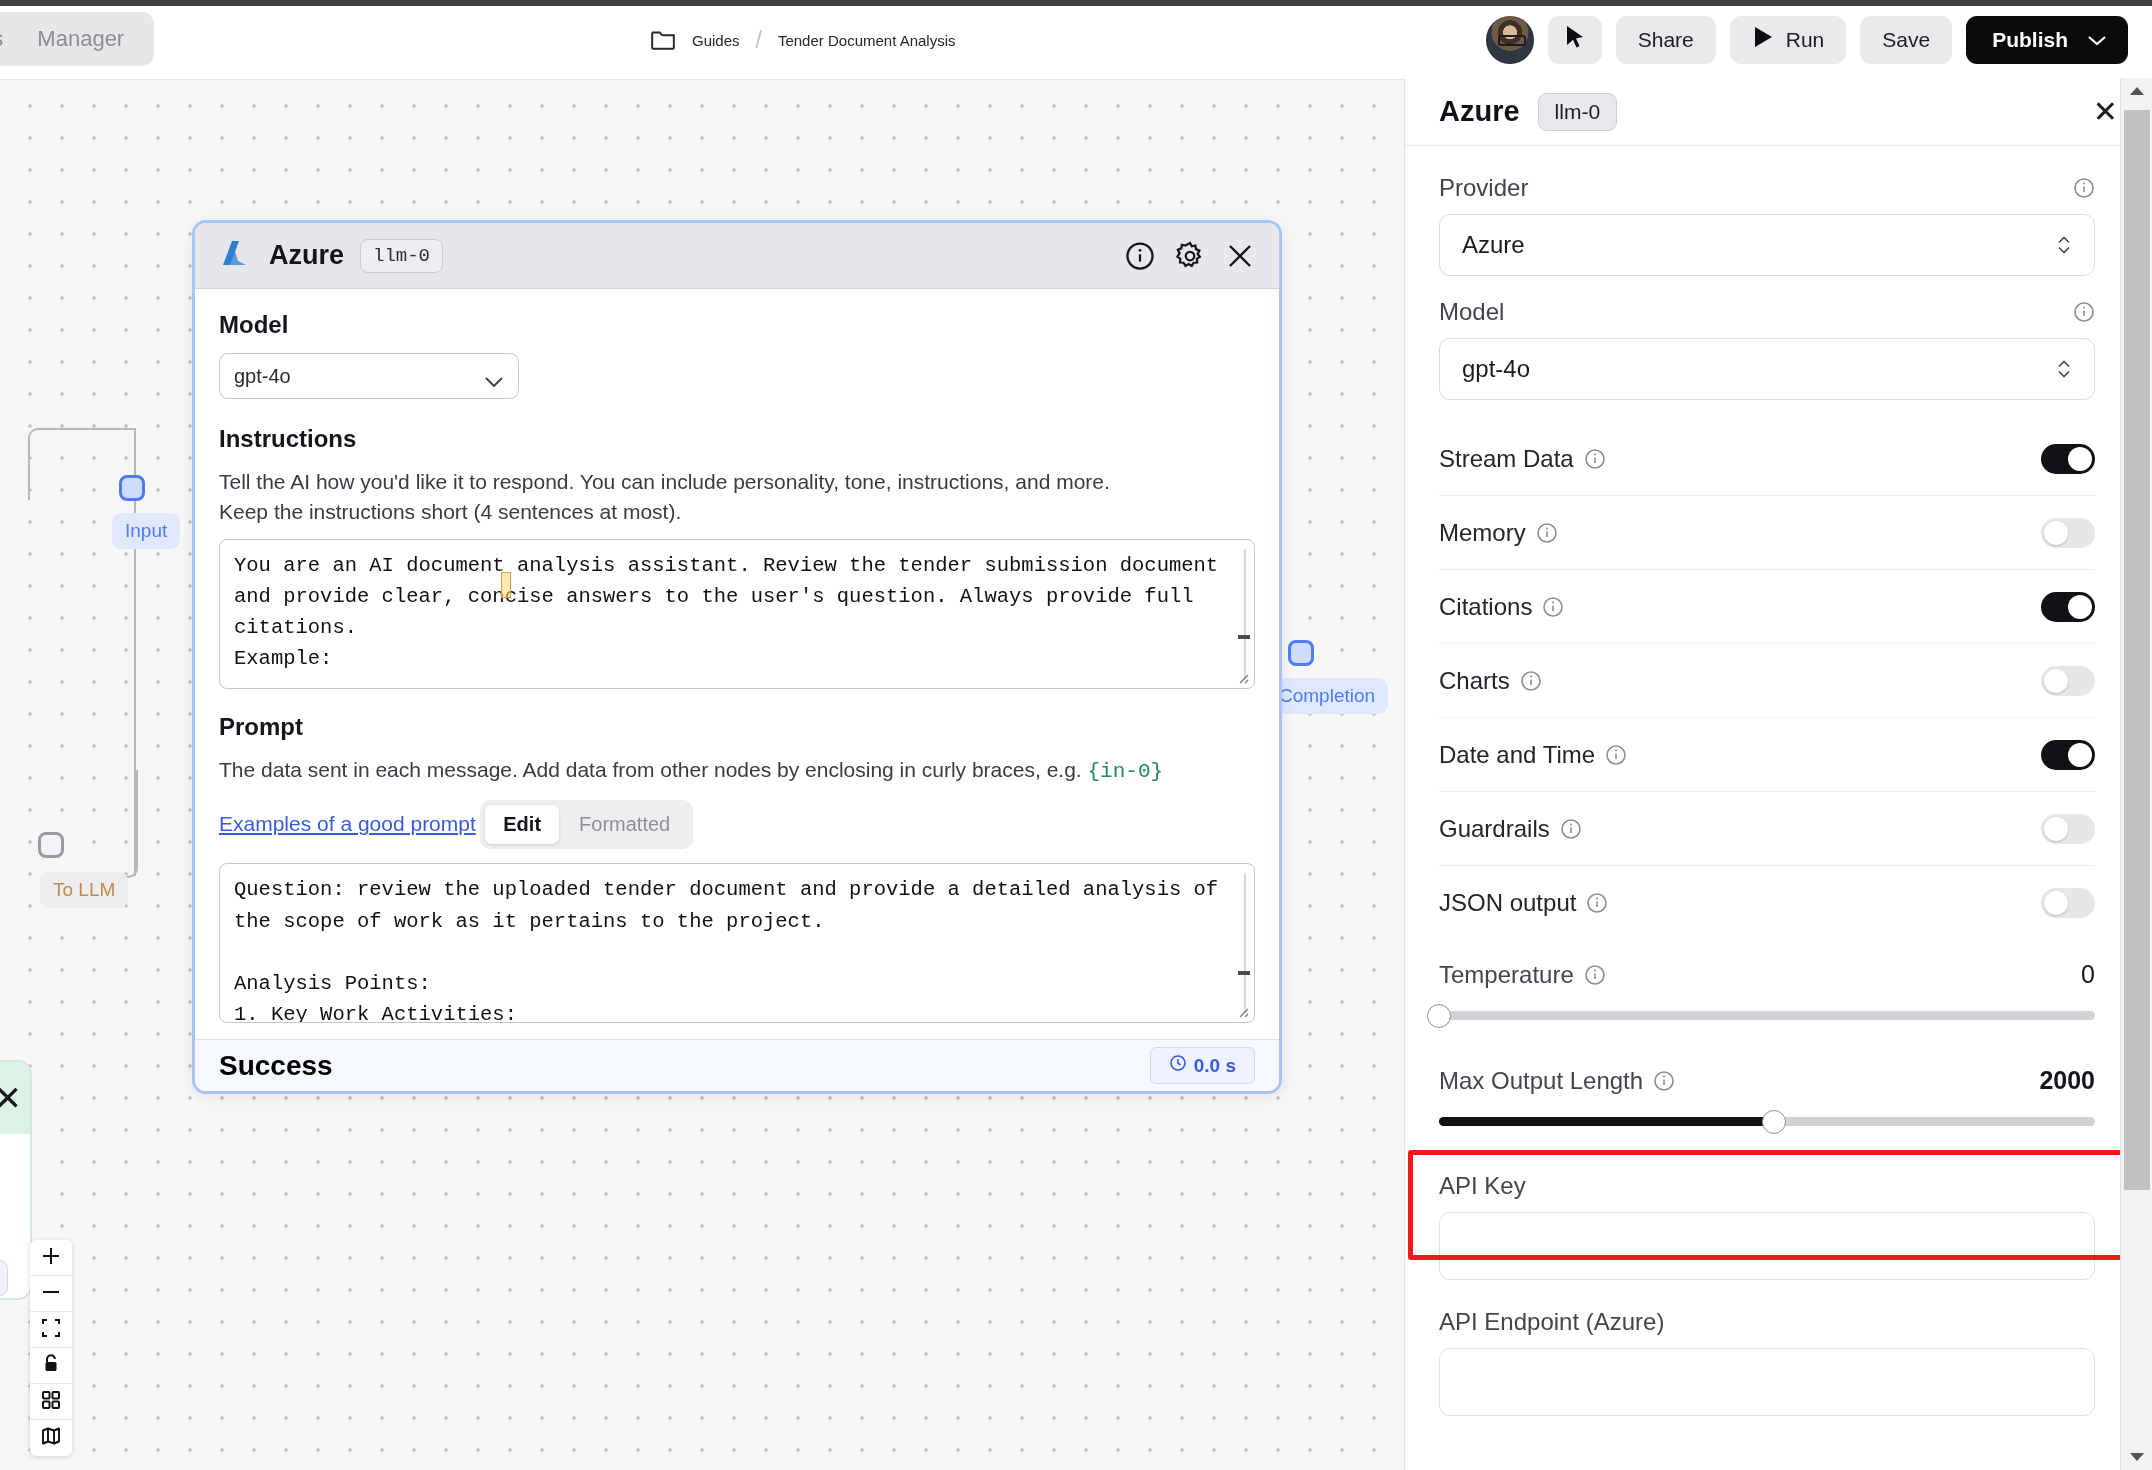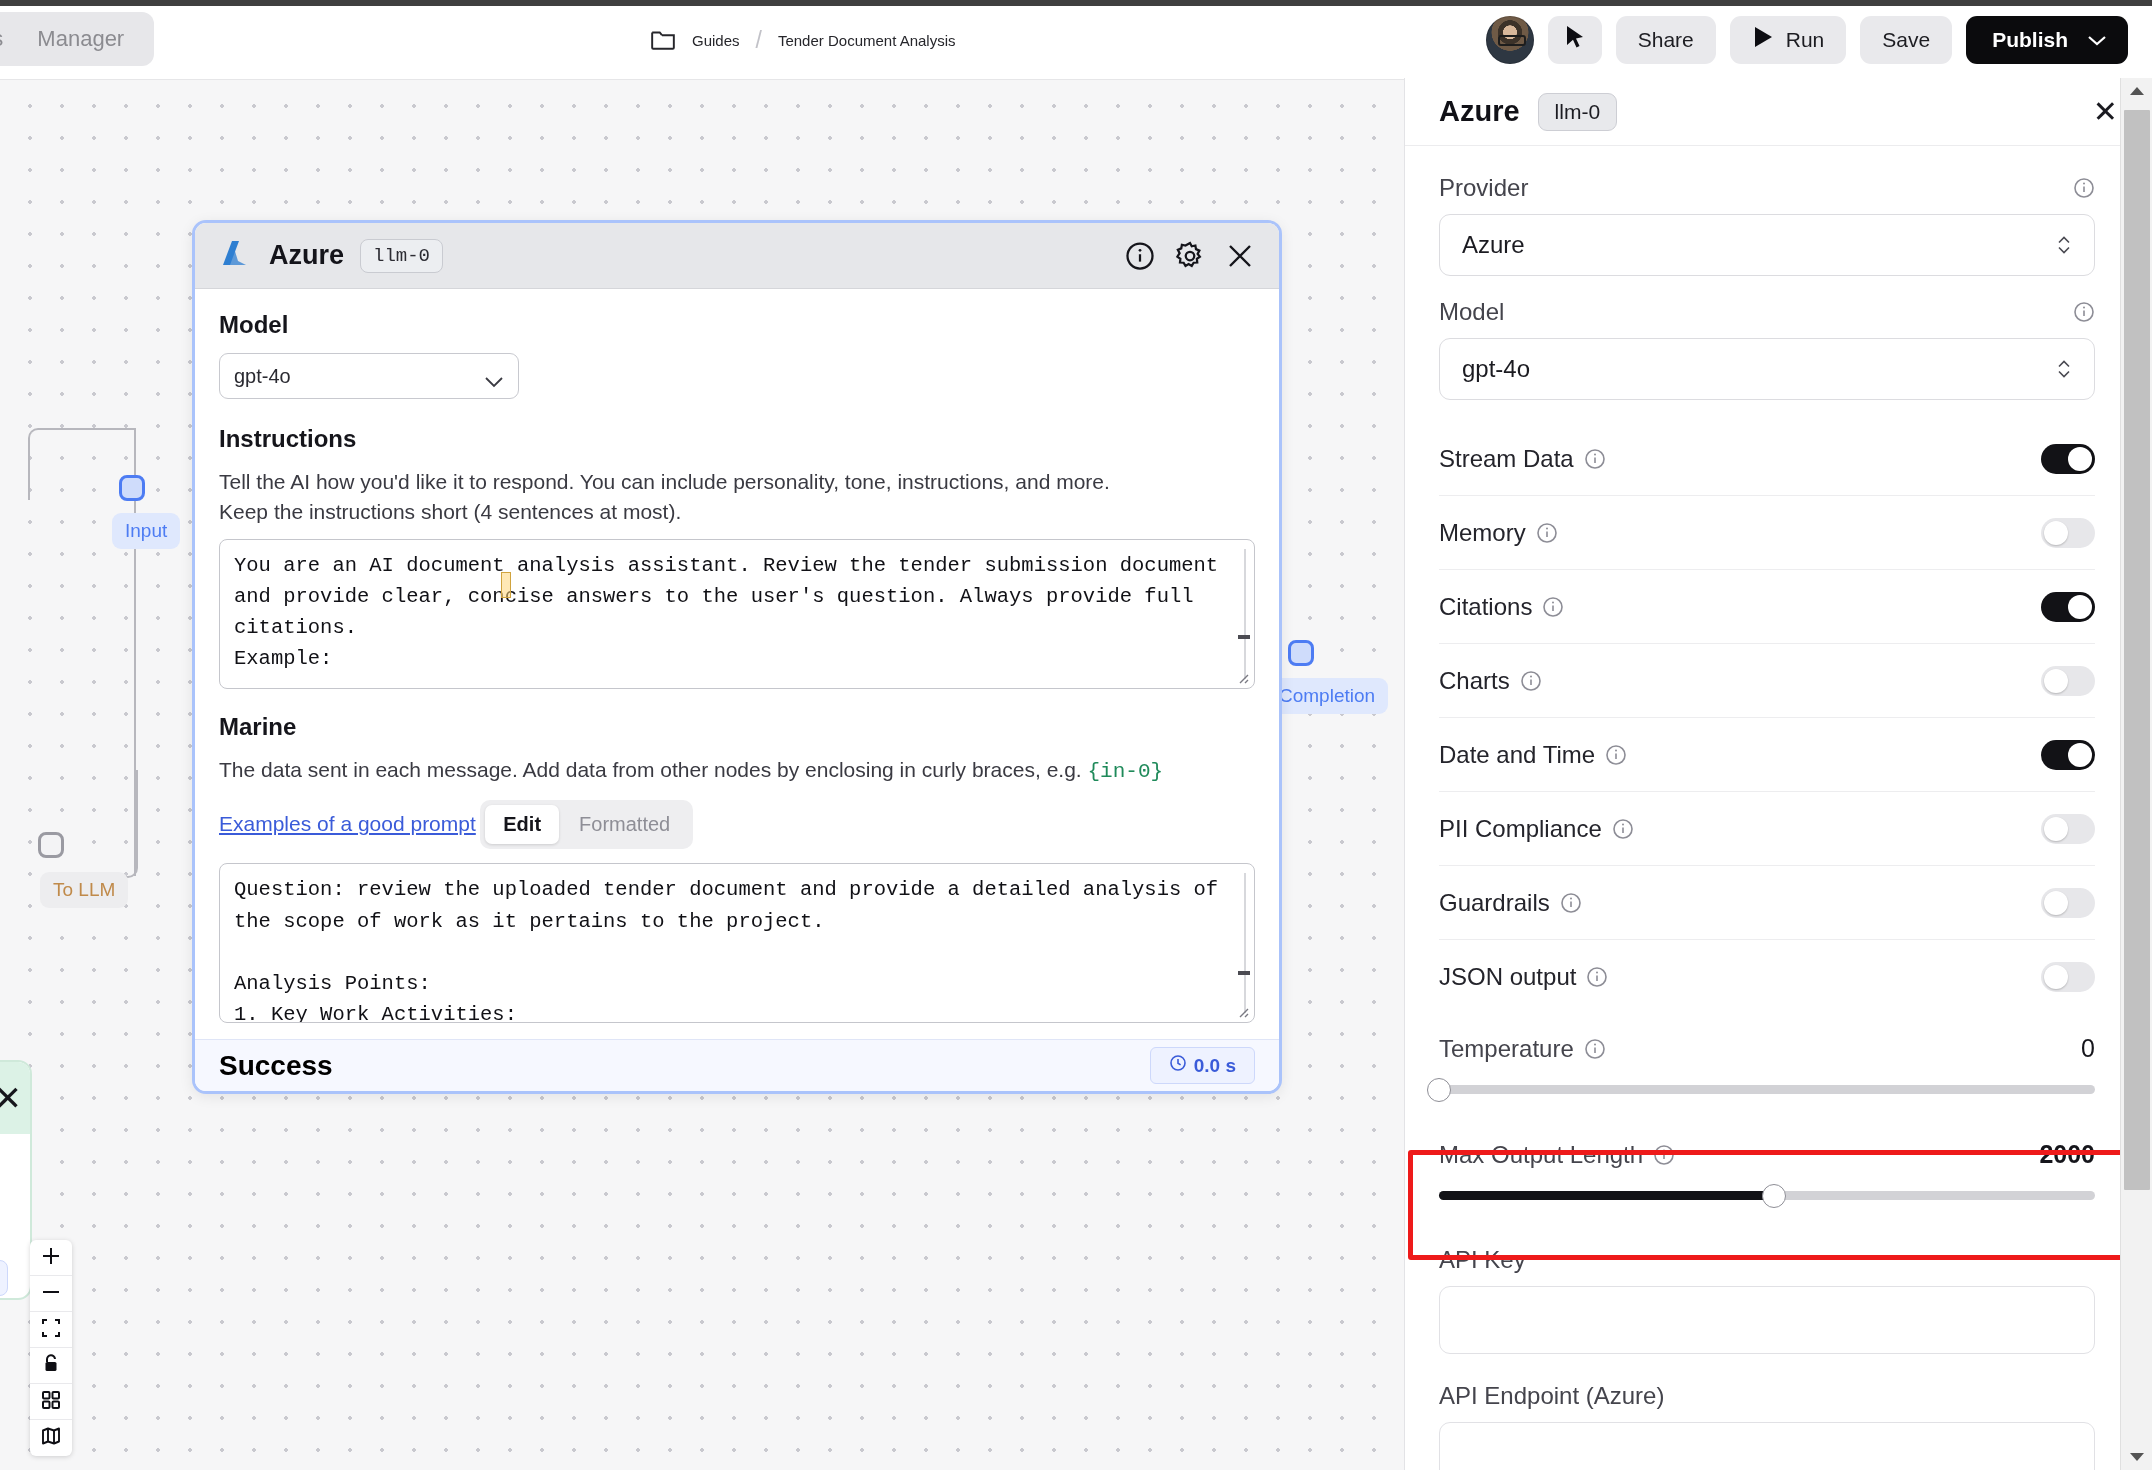--- a/index.html
+++ b/index.html
@@ -409,21 +409,21 @@
           <div class="ta-thumb" style="top:96px;"></div>
           <div class="caret-box" style="left:282px; top:33px;"></div>
           <span class="ta-resize">
             <svg viewBox="0 0 16 16" fill="none" stroke="#7a7a83" stroke-width="1.4">
                 <path d="M14 6L6 14M14 11l-3 3"></path>
               </svg>
           </span>
         </div>
 
         
-        <div class="field-label" style="margin-top:24px;">Marine</div>
+        <div class="field-label" style="margin-top:24px;">Prompt</div>
         <div class="helper">
           <span>The data sent in each message. Add data from other nodes by enclosing in curly braces, e.g. </span><span class="mono-green">{in-0}</span>
         </div>
         <a class="link">Examples of a good prompt</a>
 
         <div class="seg-group">
           <span class="seg active">Edit</span>
           <span class="seg">Formatted</span>
         </div>
 
@@ -608,31 +608,20 @@
         <span class="info-i"><svg viewBox="0 0 22 22" fill="none" stroke="#8d8d96" stroke-width="1.6">
               <circle cx="11" cy="11" r="9"></circle>
               <path d="M11 9.6v5.4"></path>
               <circle cx="11" cy="6.6" r="1" fill="#8d8d96" stroke="none"></circle>
             </svg></span>
         <span class="switch on">
             <span class="knob"></span>
           </span>
       </div>
       <div class="toggle-row">
-        <span class="tr-label">PII Compliance</span>
-        <span class="info-i"><svg viewBox="0 0 22 22" fill="none" stroke="#8d8d96" stroke-width="1.6">
-              <circle cx="11" cy="11" r="9"></circle>
-              <path d="M11 9.6v5.4"></path>
-              <circle cx="11" cy="6.6" r="1" fill="#8d8d96" stroke="none"></circle>
-            </svg></span>
-        <span class="switch">
-            <span class="knob"></span>
-          </span>
-      </div>
-      <div class="toggle-row">
         <span class="tr-label">Guardrails</span>
         <span class="info-i"><svg viewBox="0 0 22 22" fill="none" stroke="#8d8d96" stroke-width="1.6">
               <circle cx="11" cy="11" r="9"></circle>
               <path d="M11 9.6v5.4"></path>
               <circle cx="11" cy="6.6" r="1" fill="#8d8d96" stroke="none"></circle>
             </svg></span>
         <span class="switch">
             <span class="knob"></span>
           </span>
       </div>

